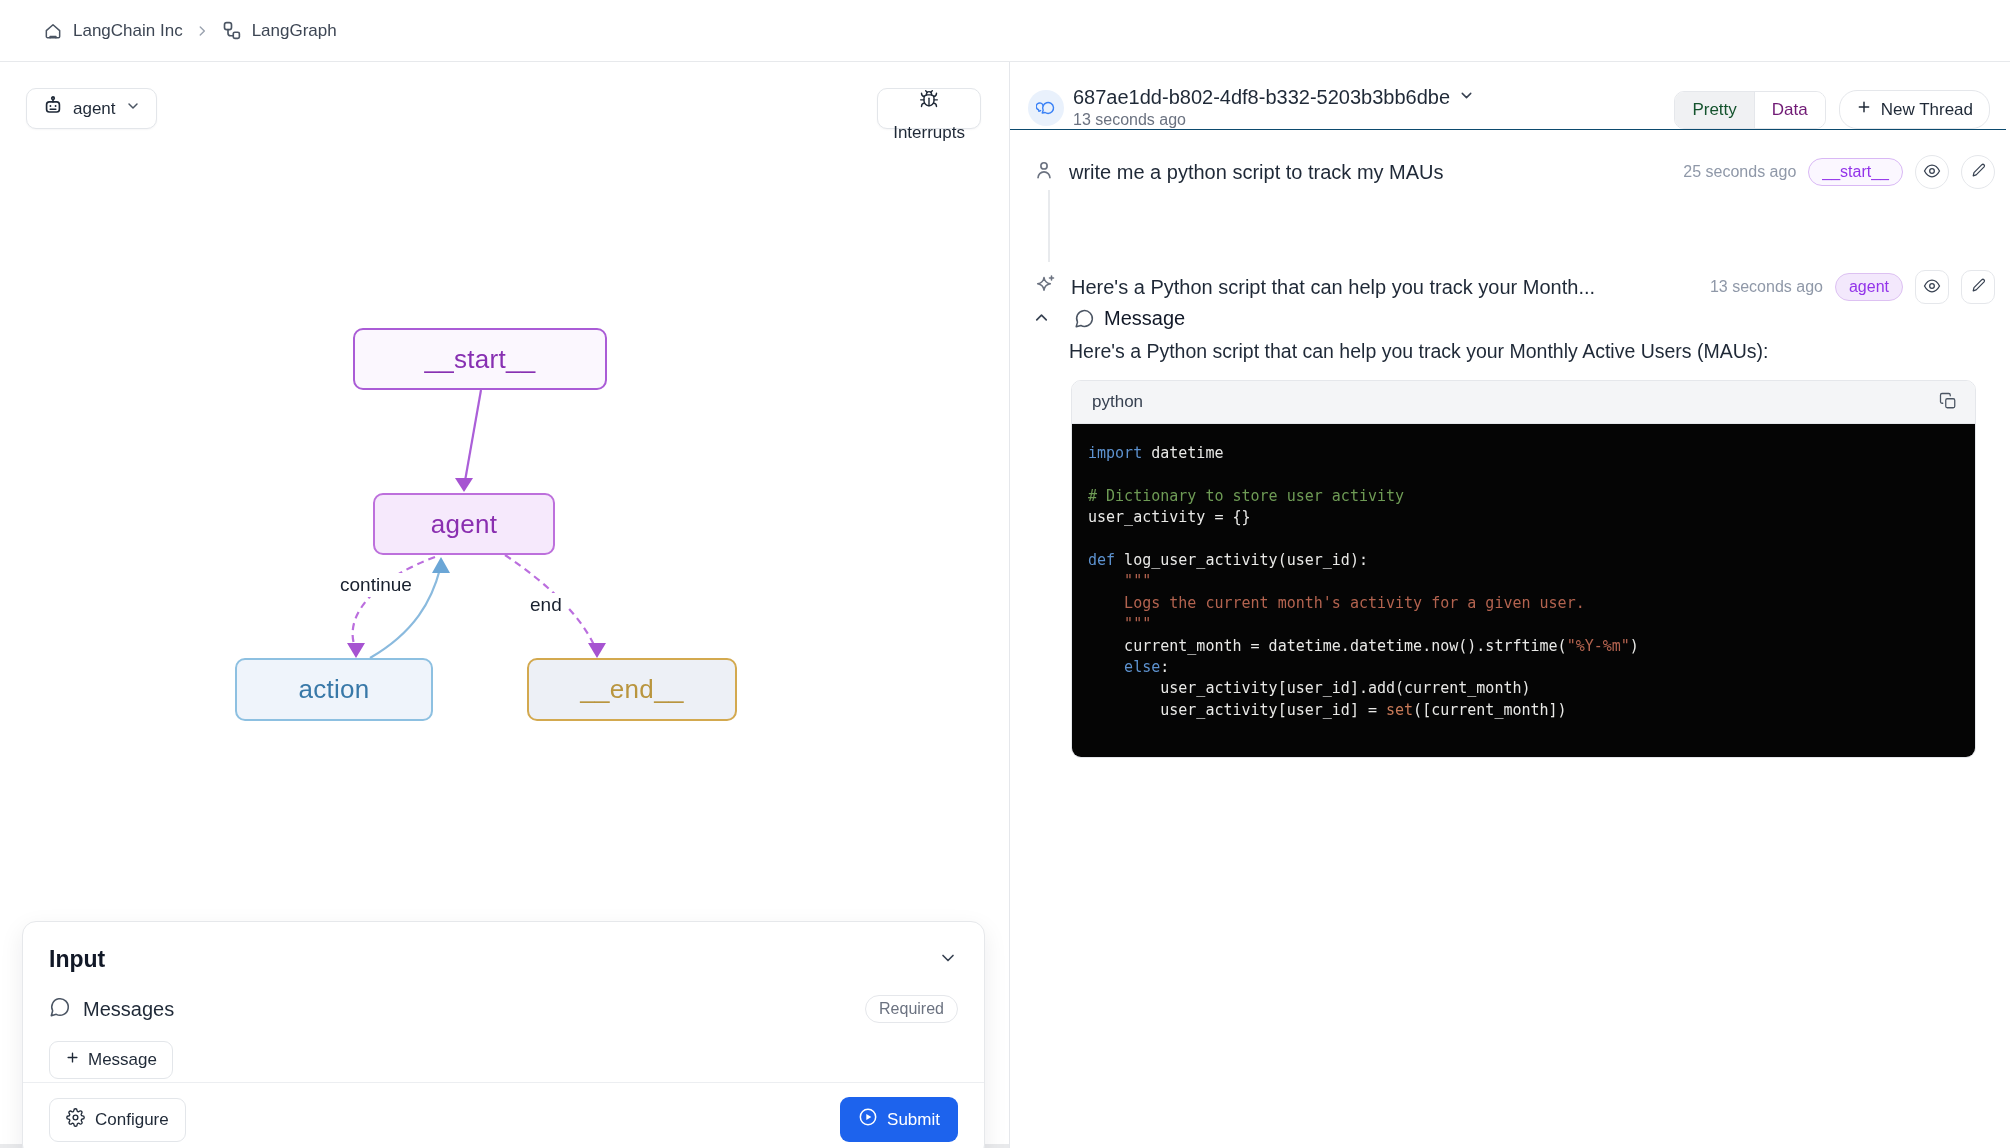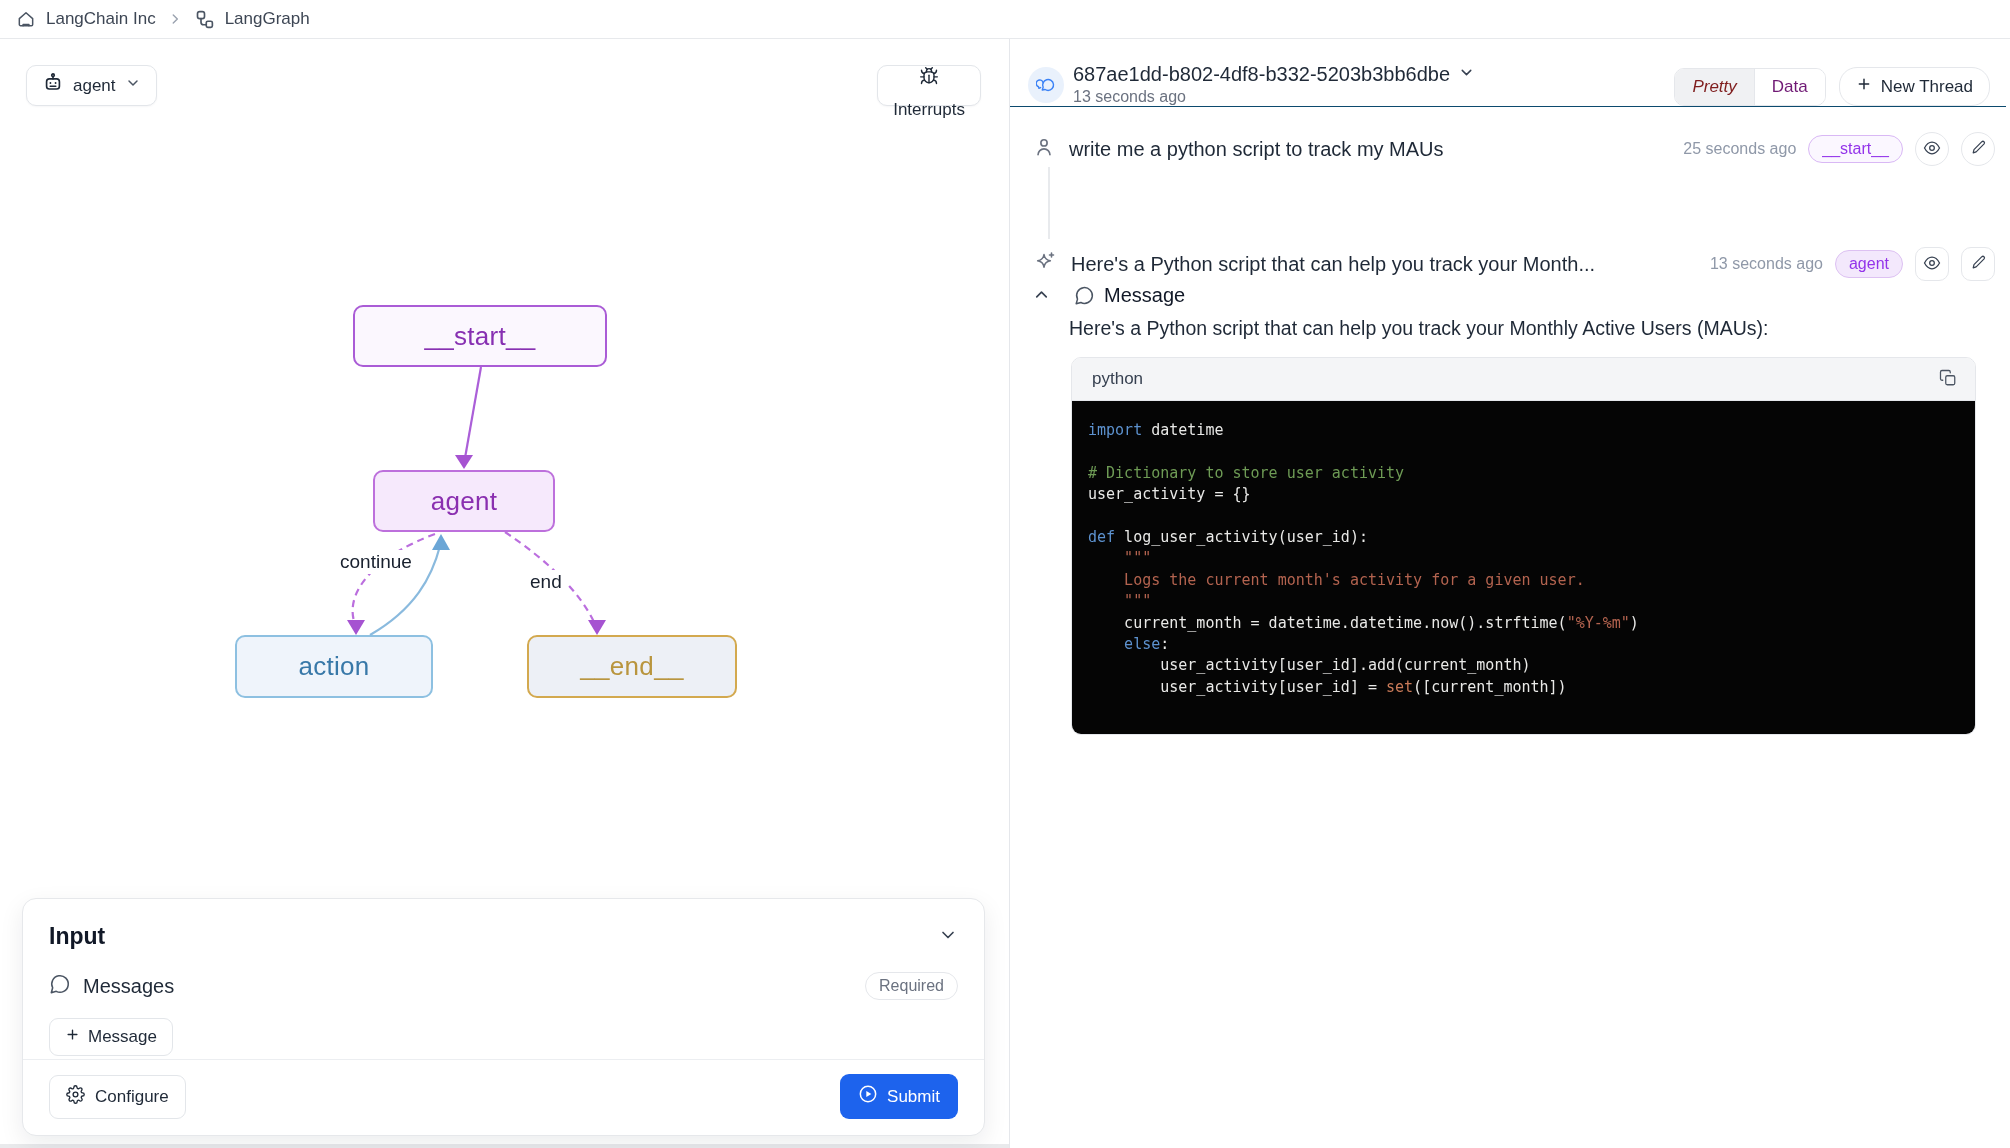--- a/index.html
+++ b/index.html
@@ -1,22 +1,22 @@
 <!DOCTYPE html>
 <html><head>
 <meta charset="utf-8">
 <style>
   * { margin:0; padding:0; box-sizing:border-box; }
   html,body { width:2010px; height:1148px; overflow:hidden; background:#e9eaec;
     font-family:"Liberation Sans", sans-serif; color:#1f2937; }
   .app { width:2010px; height:1148px; display:flex; flex-direction:column; }
 
   
-  .topbar { height:39px; background:#fff; border-bottom:1px solid #e7e9ec;
-    display:flex; align-items:center; padding:0 16px; gap:12px; flex:0 0 auto; }
+  .topbar { height:62px; background:#fff; border-bottom:1px solid #e7e9ec;
+    display:flex; align-items:center; padding:0 43px; gap:12px; flex:0 0 auto; }
   .crumb { display:flex; align-items:center; gap:10px; font-size:17px; font-weight:500;
     color:#3d4654; text-decoration:none; cursor:pointer; }
   .crumb svg { display:block; }
   .crumb-sep { color:#9aa2af; display:flex; }
 
   .main { flex:1; display:flex; min-height:0; }
 
   
   .graph-panel { position:relative; width:1009px; background:#fff; flex:0 0 auto; }
   .graph-panel::after { content:""; position:absolute; left:0; right:0; bottom:0; height:4px;
@@ -78,21 +78,21 @@
   .thread-avatar { width:36px; height:36px; border-radius:50%; background:#e9f1fc;
     display:flex; align-items:center; justify-content:center; flex:0 0 auto; }
   .thread-id-col { display:flex; flex-direction:column; }
   .thread-id-row { display:flex; align-items:center; gap:8px; cursor:pointer; }
   .thread-id { font-size:20px; font-weight:500; color:#1f2937; }
   .thread-time { font-size:16px; color:#6b7280; margin-top:2px; }
   .thread-header-right { margin-left:auto; display:flex; align-items:center; gap:13px; }
   .segmented { display:flex; border:1px solid #e5e7eb; border-radius:10px; overflow:hidden;
     font-size:17px; }
   .seg-opt { padding:8px 17px; background:#fff; color:#701a75; cursor:pointer; }
-  .seg-opt.selected { background:#f0f1f3; color:#7f1d1d;font-style:italic; }
+  .seg-opt.selected { background:#f0f1f3; color:#14532d; }
   .seg-opt + .seg-opt { border-left:1px solid #e5e7eb; }
   .new-thread-btn { display:flex; align-items:center; gap:9px; border:1px solid #e5e7eb;
     background:#fff; border-radius:18px; padding:8px 16px; font-size:17px; font-weight:500;
     color:#1f2937; cursor:pointer; }
 
   .timeline-line { position:absolute; left:38px; top:128px; width:2px; height:72px;
     background:#e8eaed; }
   .msg-row { position:absolute; left:23px; right:15px; height:36px;
     display:flex; align-items:center; gap:14px; }
   .row-user { top:92px; }

